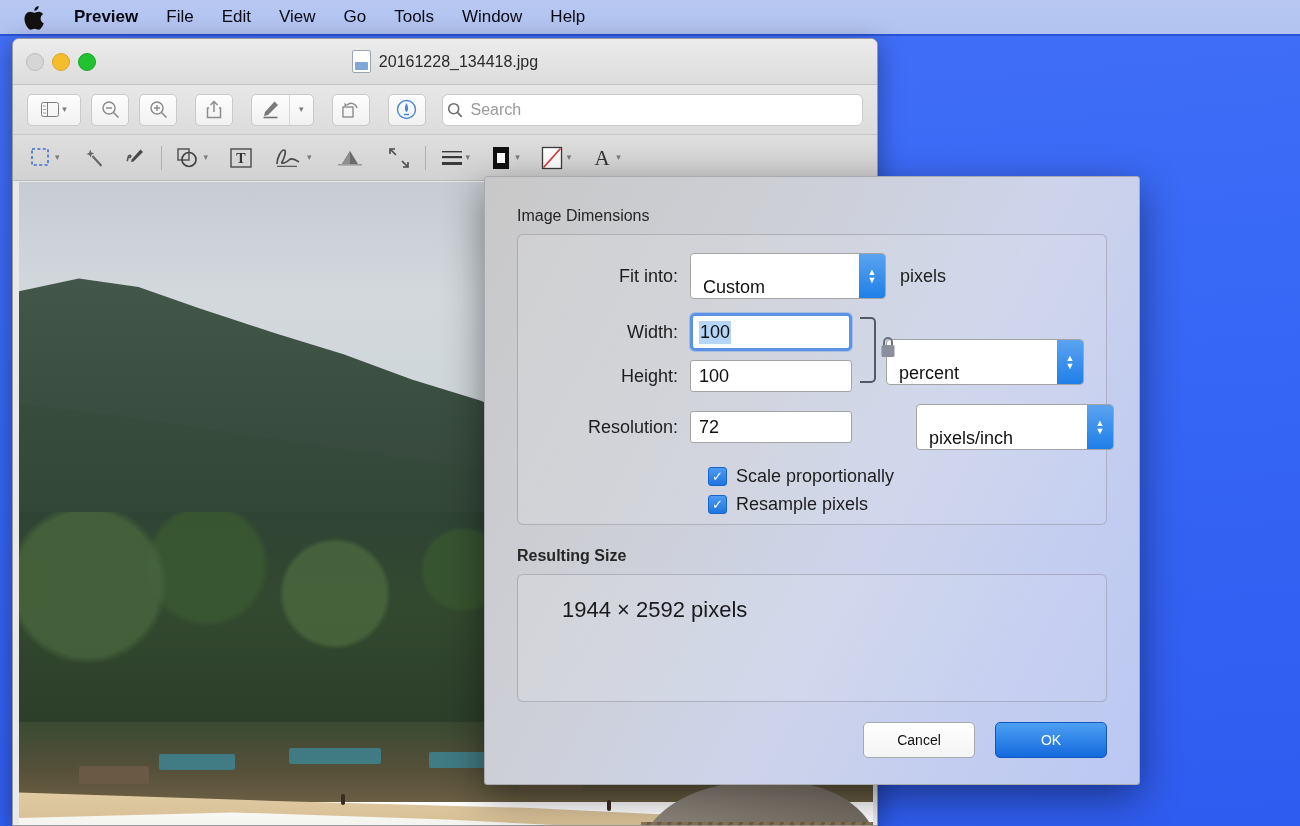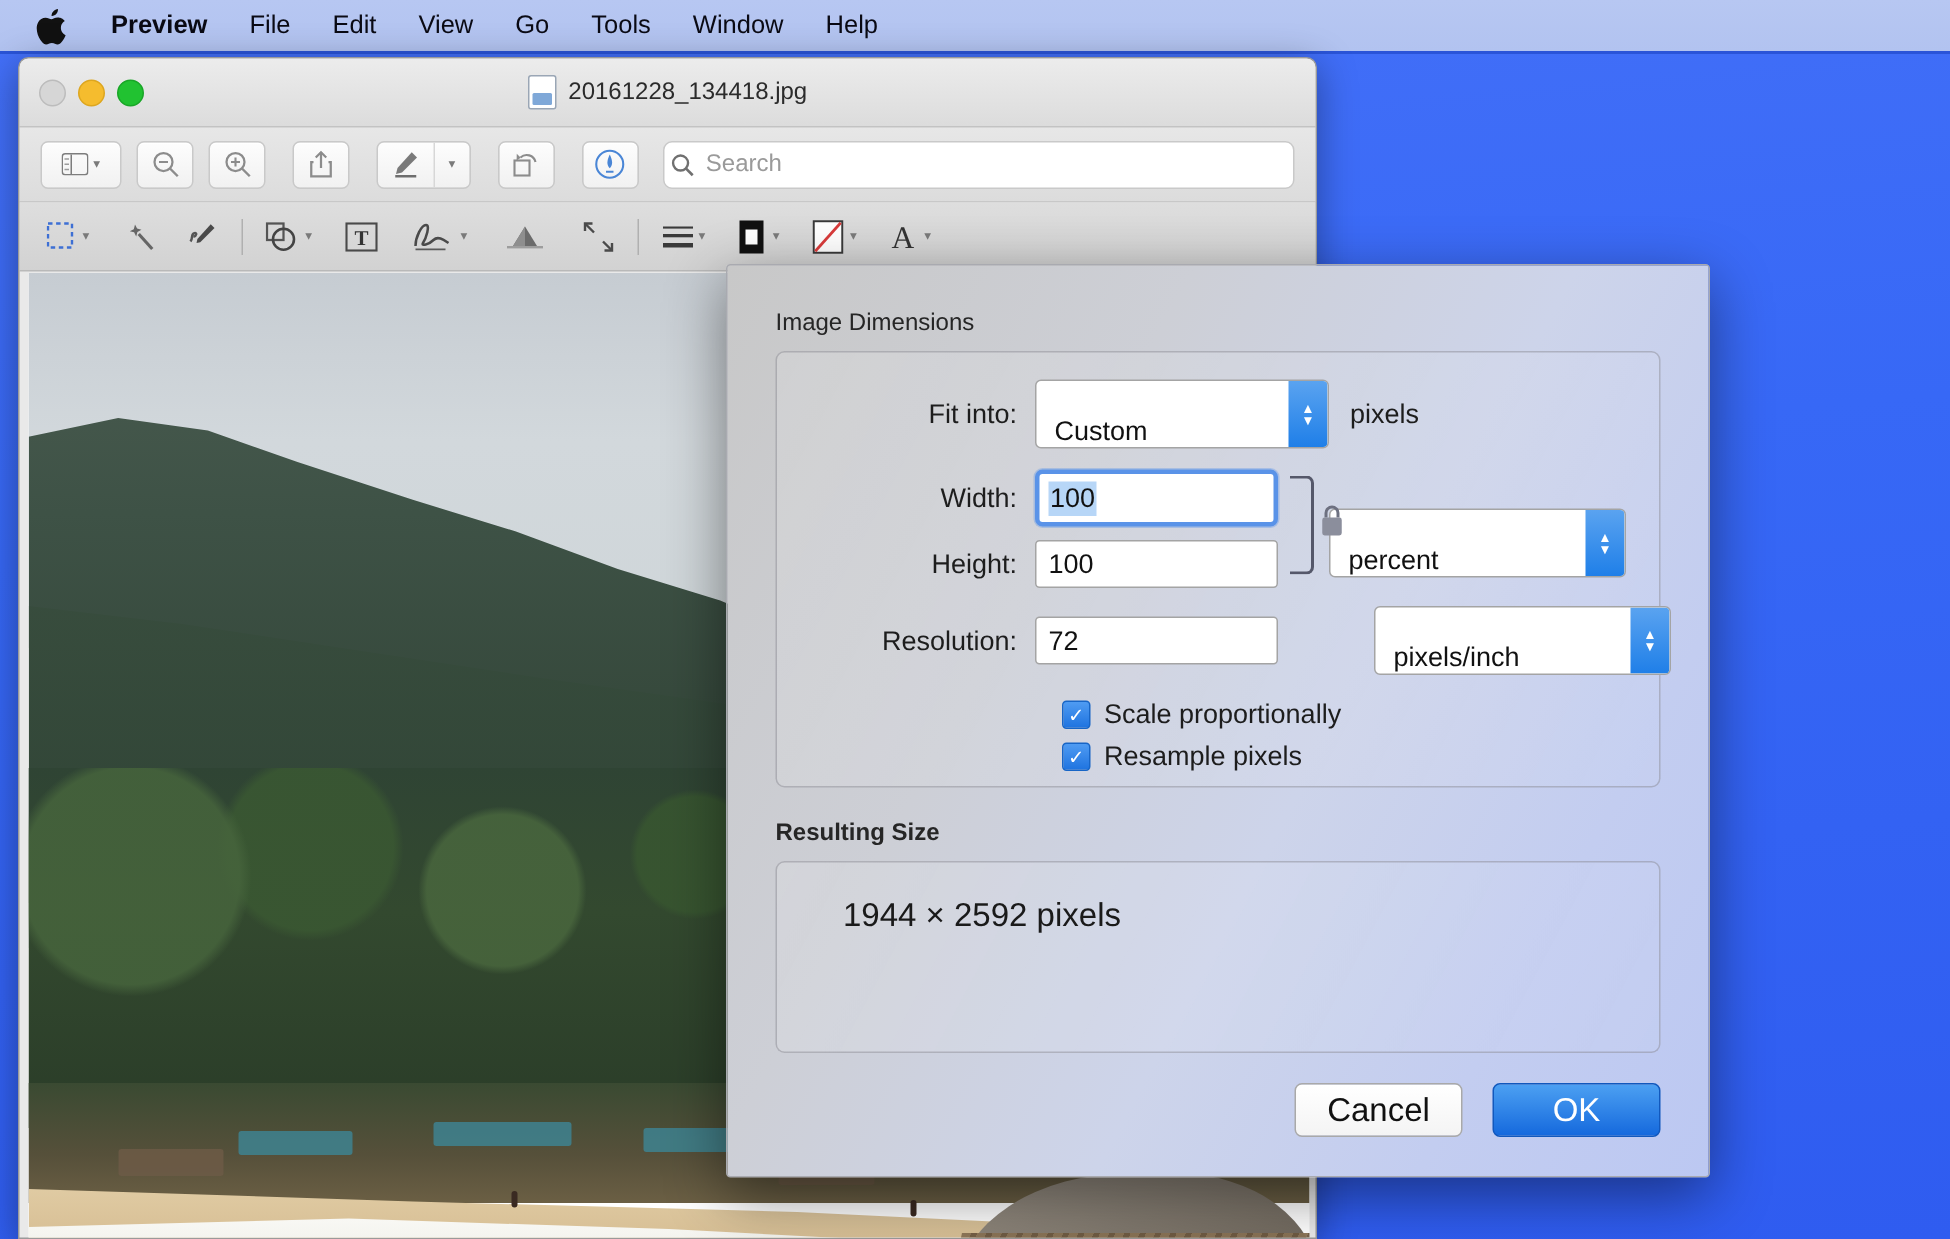--- a/index.html
+++ b/index.html
@@ -321,21 +321,21 @@
   .res-line { font-size: 22px; color: #1a1a1a; margin-left: 20px; }
   .res-line + .res-line { margin-top: 40px; }
 
   #dialog-buttons {
     position: absolute; right: 32px; bottom: 26px;
     display: flex; gap: 20px; align-items: center;
   }
   .dlg-btn {
     height: 36px; min-width: 112px; border-radius: 5px;
     display: flex; align-items: center; justify-content: center;
-    font-size: 22px;
+    font-size: 14px;
     margin-top: 36px;
   }
   #cancel-button {
     background: linear-gradient(180deg, #ffffff 0%, #f4f4f4 100%);
     border: 1px solid #a9a9a9; color: #111;
   }
   #ok-button {
     background: linear-gradient(180deg, #4ca0f2 0%, #1569dd 100%);
     border: 1px solid #1158bd; color: #fff;
     min-width: 112px;

